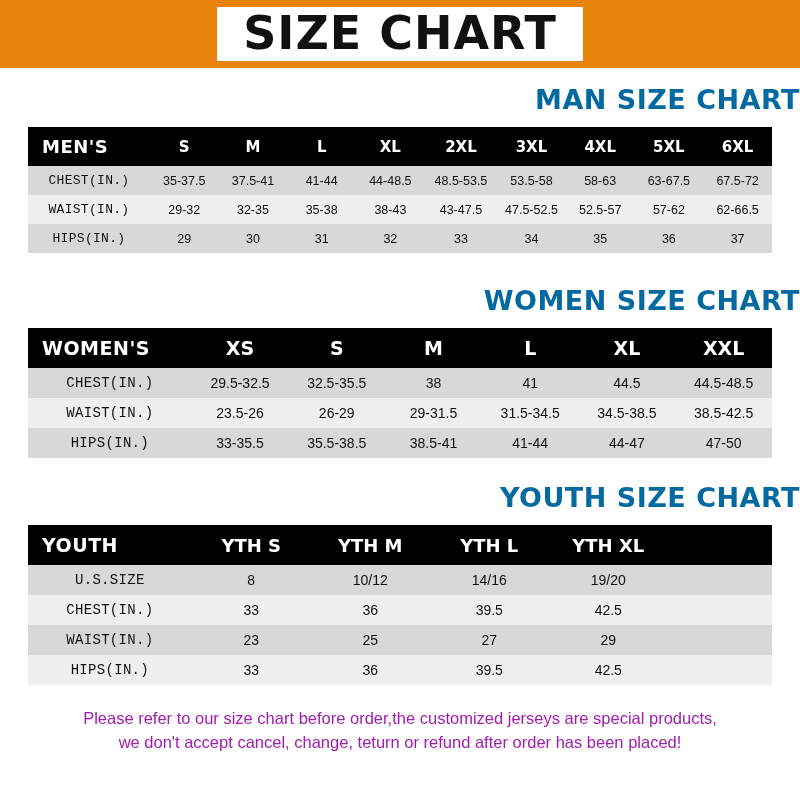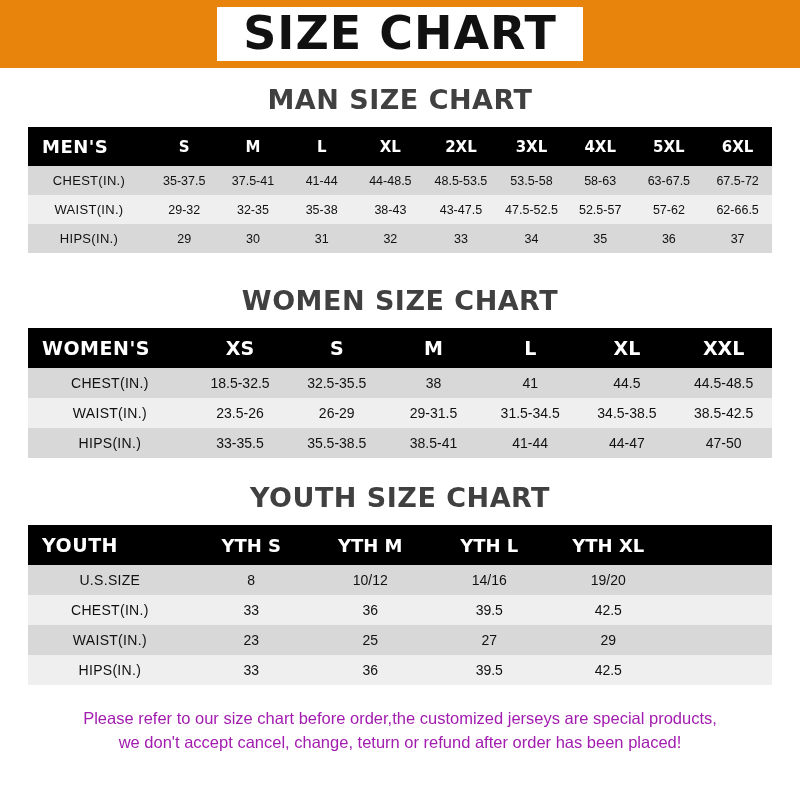--- a/index.html
+++ b/index.html
@@ -44,25 +44,25 @@
     letter-spacing: 1px;
     color: #111111;
     background: #ffffff;
     padding: 2px 26px 4px 26px;
     line-height: 1.05;
     white-space: nowrap;
   }
 
   
   .section-title {
-    text-align: center;
+    text-align: right;
     font-family: "DejaVu Sans", sans-serif;
     font-weight: bold;
     font-size: 27px;
-    color: #404040;
+    color: #0369a1;
     letter-spacing: 0.5px;
   }
   .section-title.men   { margin-top: 16px; margin-bottom: 12px; }
   .section-title.women { margin-top: 32px; margin-bottom: 12px; }
   .section-title.youth { margin-top: 24px; margin-bottom: 12px; }
 
   
   .tbl-wrap {
     margin: 0 28px;
   }
@@ -87,21 +87,21 @@
     letter-spacing: 0.5px;
   }
   table.size-tbl tbody td {
     font-family: "Liberation Sans", sans-serif;
     font-size: 13.5px;
     color: #111111;
     text-align: center;
     padding: 7px 2px;
   }
   table.size-tbl tbody td.rowhead {
-    font-family: Liberation Sans, sans-serif;
+    font-family: Liberation Mono, monospace;
     font-size: 13.5px;
     letter-spacing: 0.3px;
     text-align: center;
   }
   table.size-tbl tbody tr.odd td  { background: #d8d8d8; }
   table.size-tbl tbody tr.even td { background: #efefef; }
 
   
   #men-table thead th { font-size: 15px; }
   #men-table thead th.rowhead { font-size: 18px; }
@@ -227,21 +227,21 @@
           <th>S</th>
           <th>M</th>
           <th>L</th>
           <th>XL</th>
           <th>XXL</th>
         </tr>
       </thead>
       <tbody>
         <tr class="odd">
           <td class="rowhead">CHEST(IN.)</td>
-          <td>18.5-32.5</td>
+          <td>29.5-32.5</td>
           <td>32.5-35.5</td>
           <td>38</td>
           <td>41</td>
           <td>44.5</td>
           <td>44.5-48.5</td>
         </tr>
         <tr class="even">
           <td class="rowhead">WAIST(IN.)</td>
           <td>23.5-26</td>
           <td>26-29</td>

